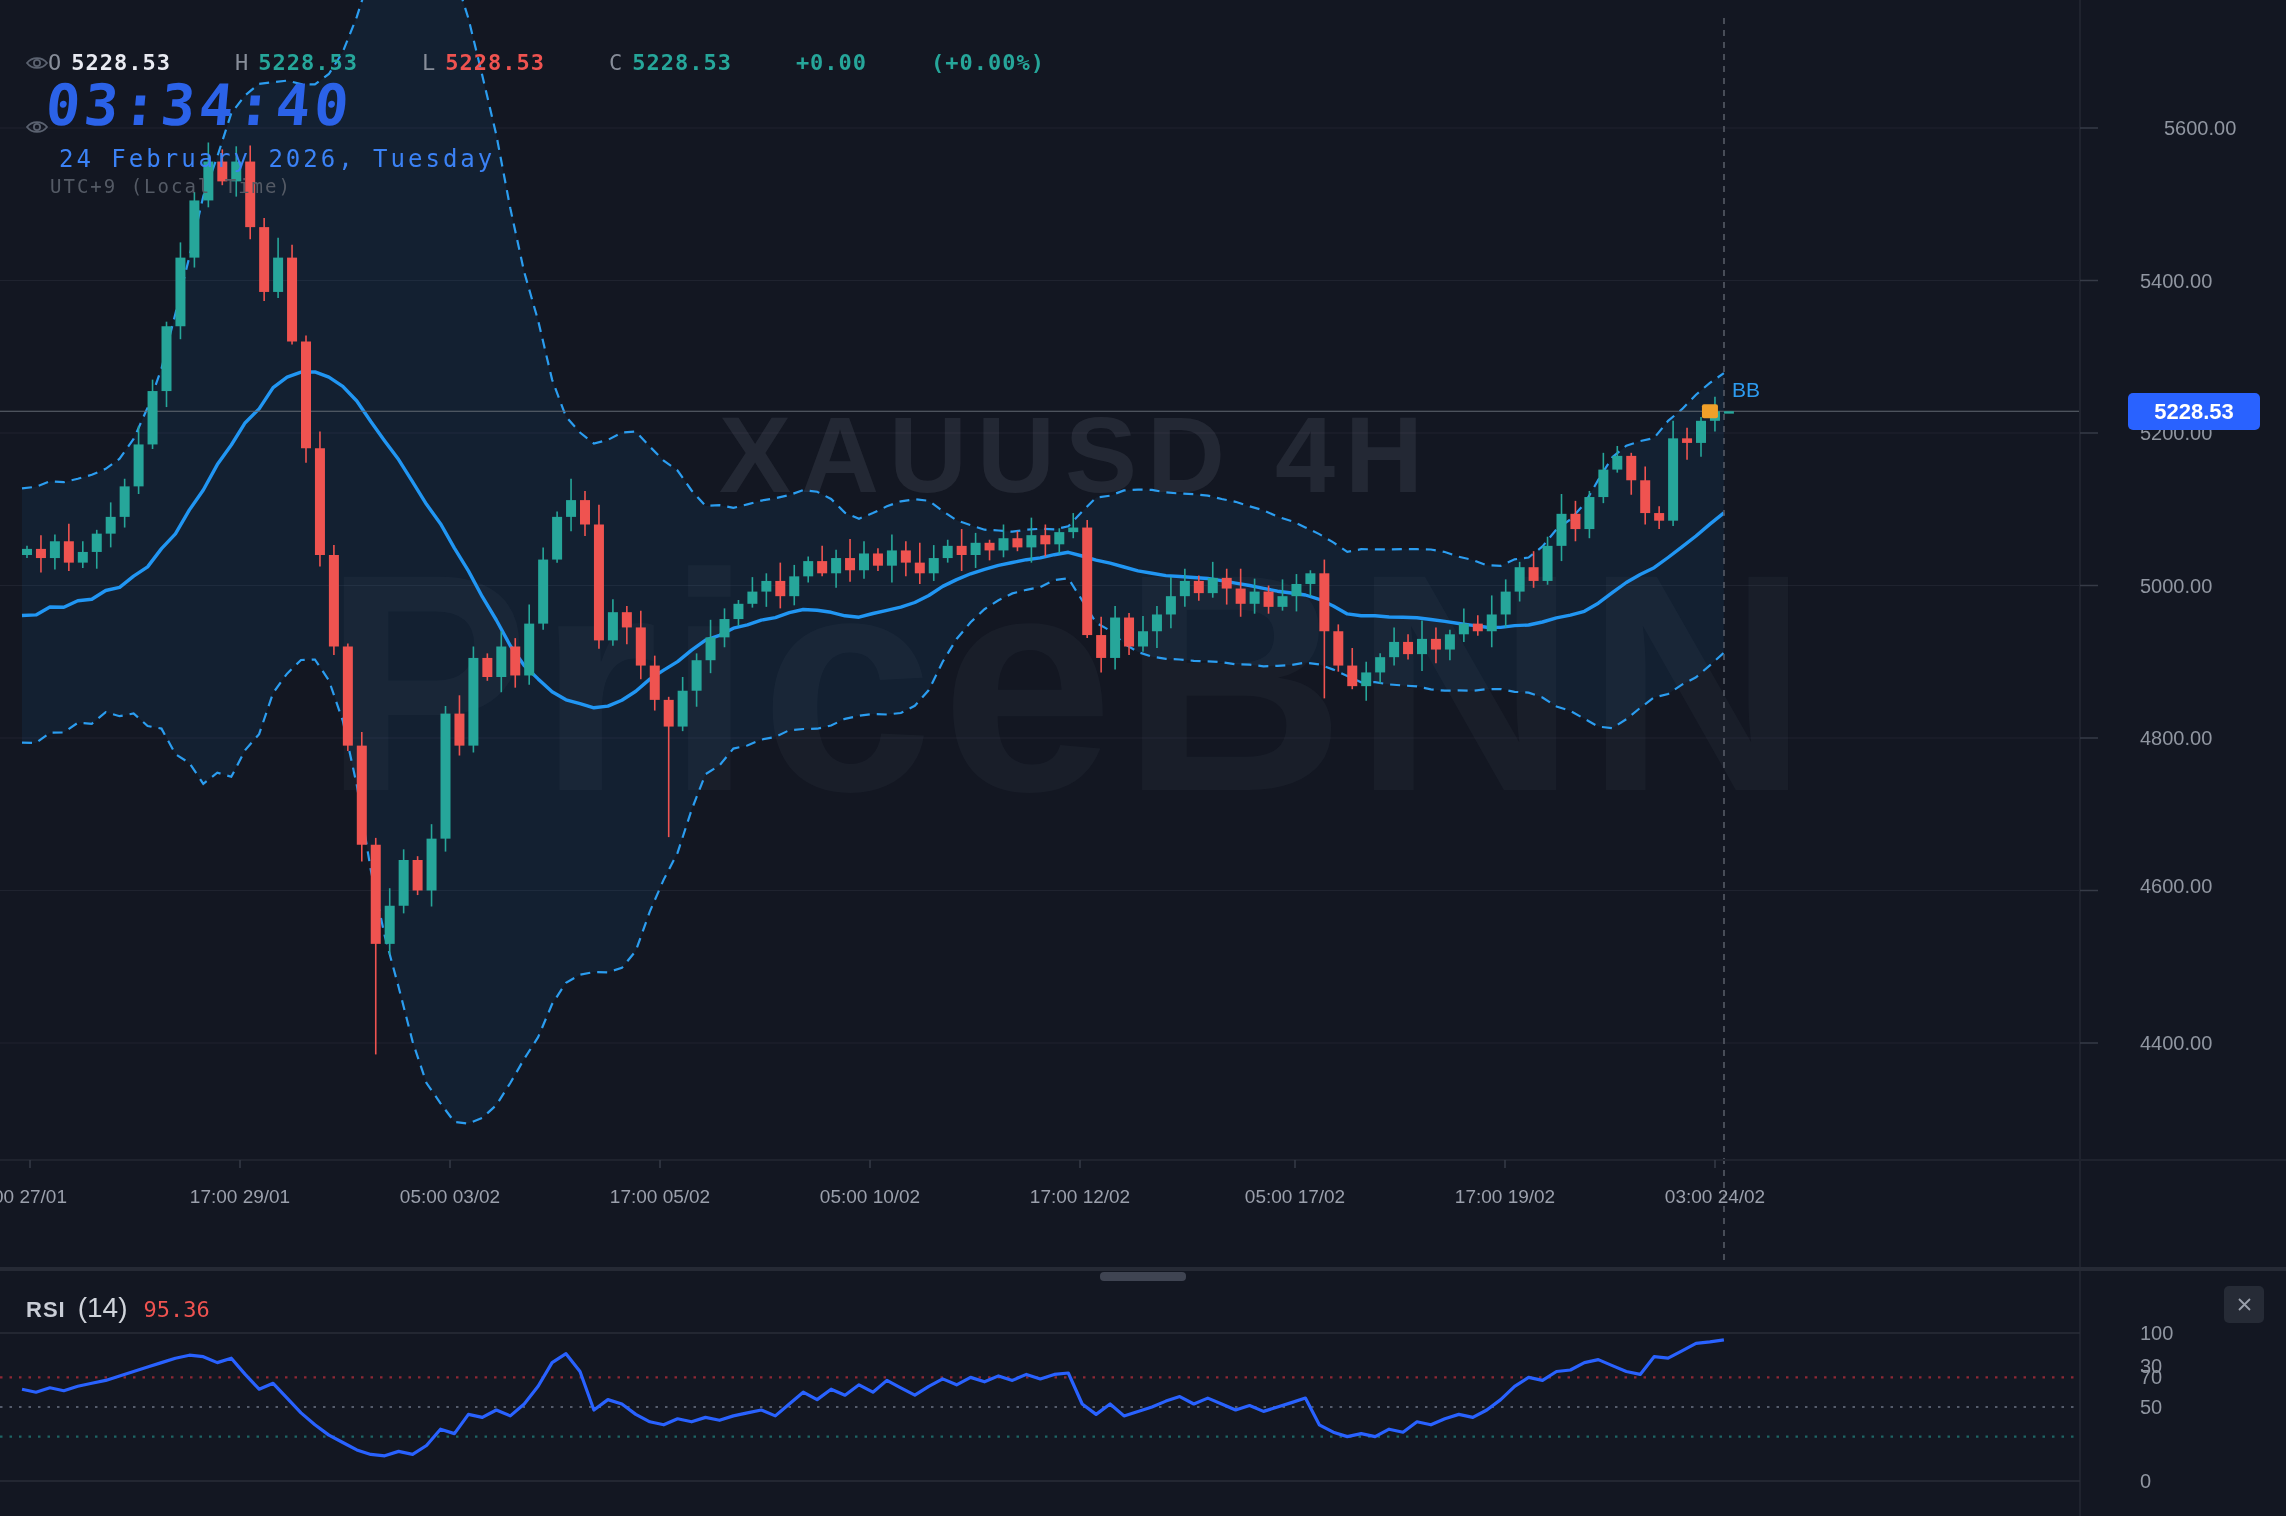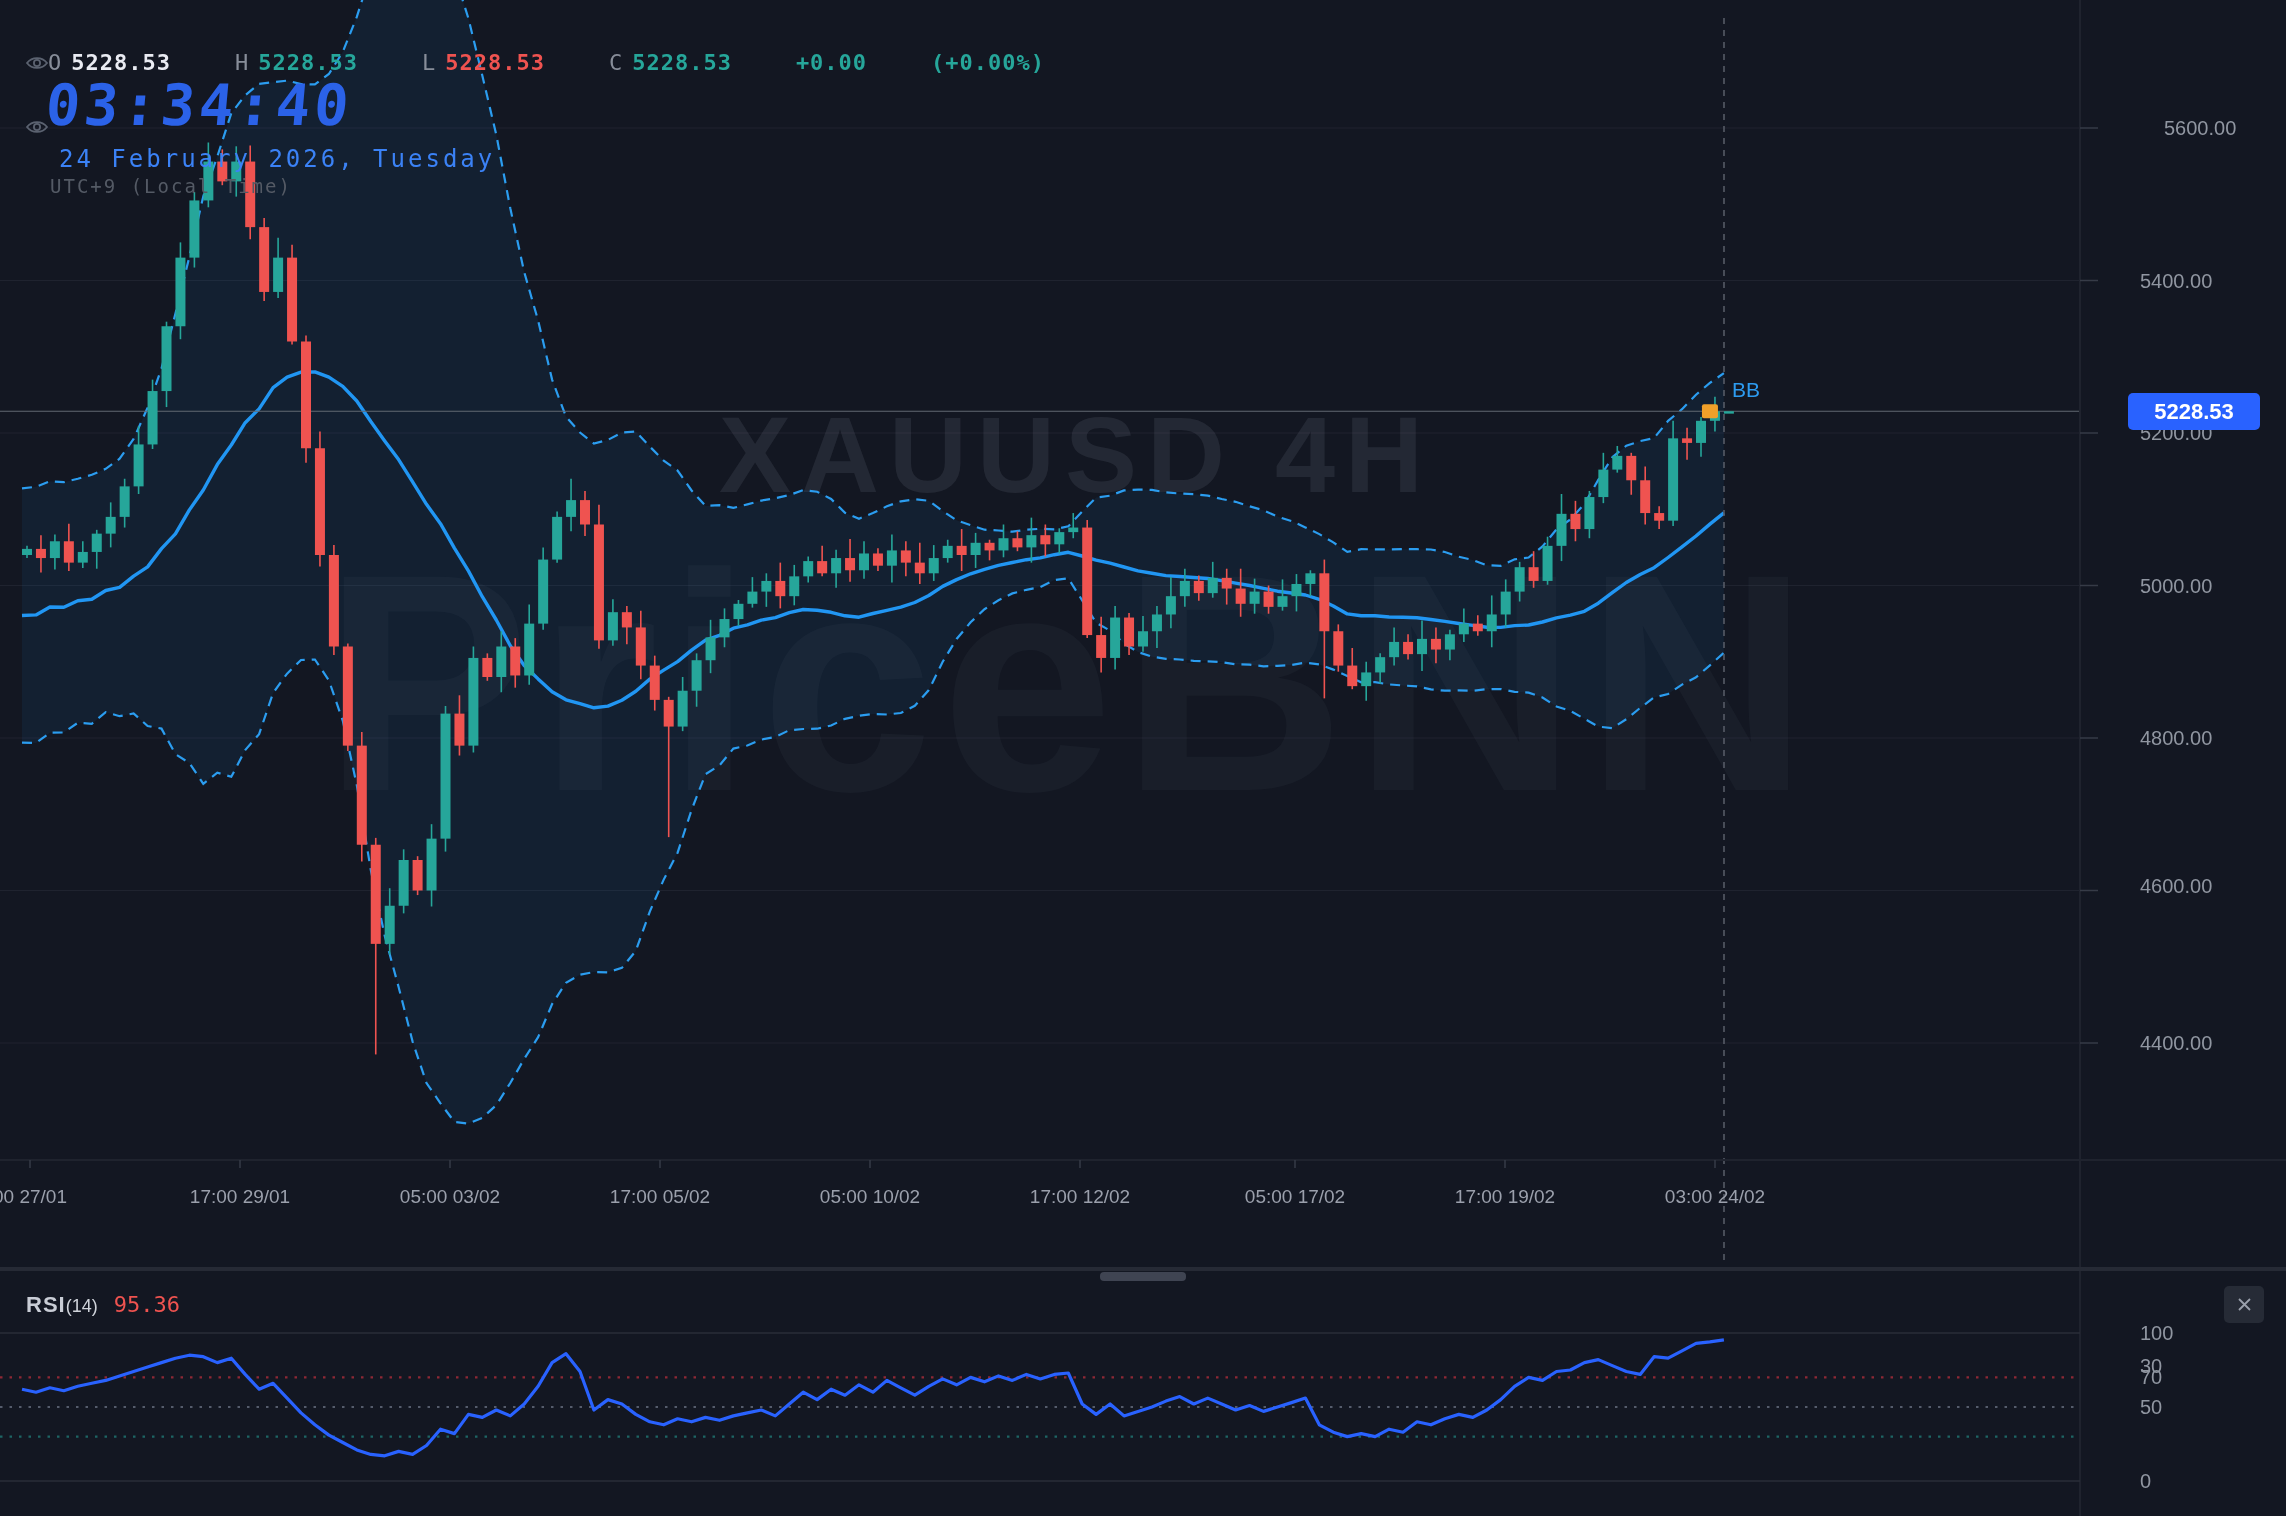--- a/index.html
+++ b/index.html
@@ -23,21 +23,21 @@
            font-size:19px;color:#545a65;letter-spacing:2px;}
   .eye{position:absolute;left:25px;width:24px;height:18px;}
   .price-label{position:absolute;left:2140px;font-size:20px;color:#9096a1;transform:translateY(-50%);}
   .time-label{position:absolute;top:1186px;font-size:19px;color:#9ba0ac;transform:translateX(-50%);white-space:nowrap;}
   .price-badge{position:absolute;left:2128px;width:132px;height:37px;background:#2962ff;border-radius:5px;
                color:#fff;font-weight:bold;font-size:22px;text-align:center;line-height:37px;
                font-family:"Liberation Sans",sans-serif;}
   .sep-grip{position:absolute;left:1100px;top:1272px;width:86px;height:9px;border-radius:4px;background:#3f4452;}
   .rsi-header{position:absolute;left:26px;top:1292px;display:flex;align-items:baseline;white-space:nowrap;}
   .rsi-name{font-size:22px;font-weight:bold;color:#c9cdd6;letter-spacing:1px;}
-  .rsi-period{font-size:18px;color:#cfd3da;font-weight:300;}
+  .rsi-period{font-size:28px;color:#cfd3da;margin-left:12px;font-weight:300;}
   .rsi-value{font-size:22px;color:#ef5350;margin-left:16px;font-family:"DejaVu Sans Mono",monospace;}
   .rsi-label{position:absolute;left:2140px;font-size:20px;color:#9096a1;transform:translateY(-50%);}
   .close-btn{position:absolute;left:2224px;top:1286px;width:40px;height:37px;background:#262b36;
              border-radius:5px;display:flex;align-items:center;justify-content:center;}
 </style>
 </head>
 <body>
 
 <svg id="chart-svg" width="2286" height="1516" viewBox="0 0 2286 1516">
     <line x1="0" y1="128" x2="2080" y2="128" stroke="rgba(140,150,170,0.10)" stroke-width="1"></line>

